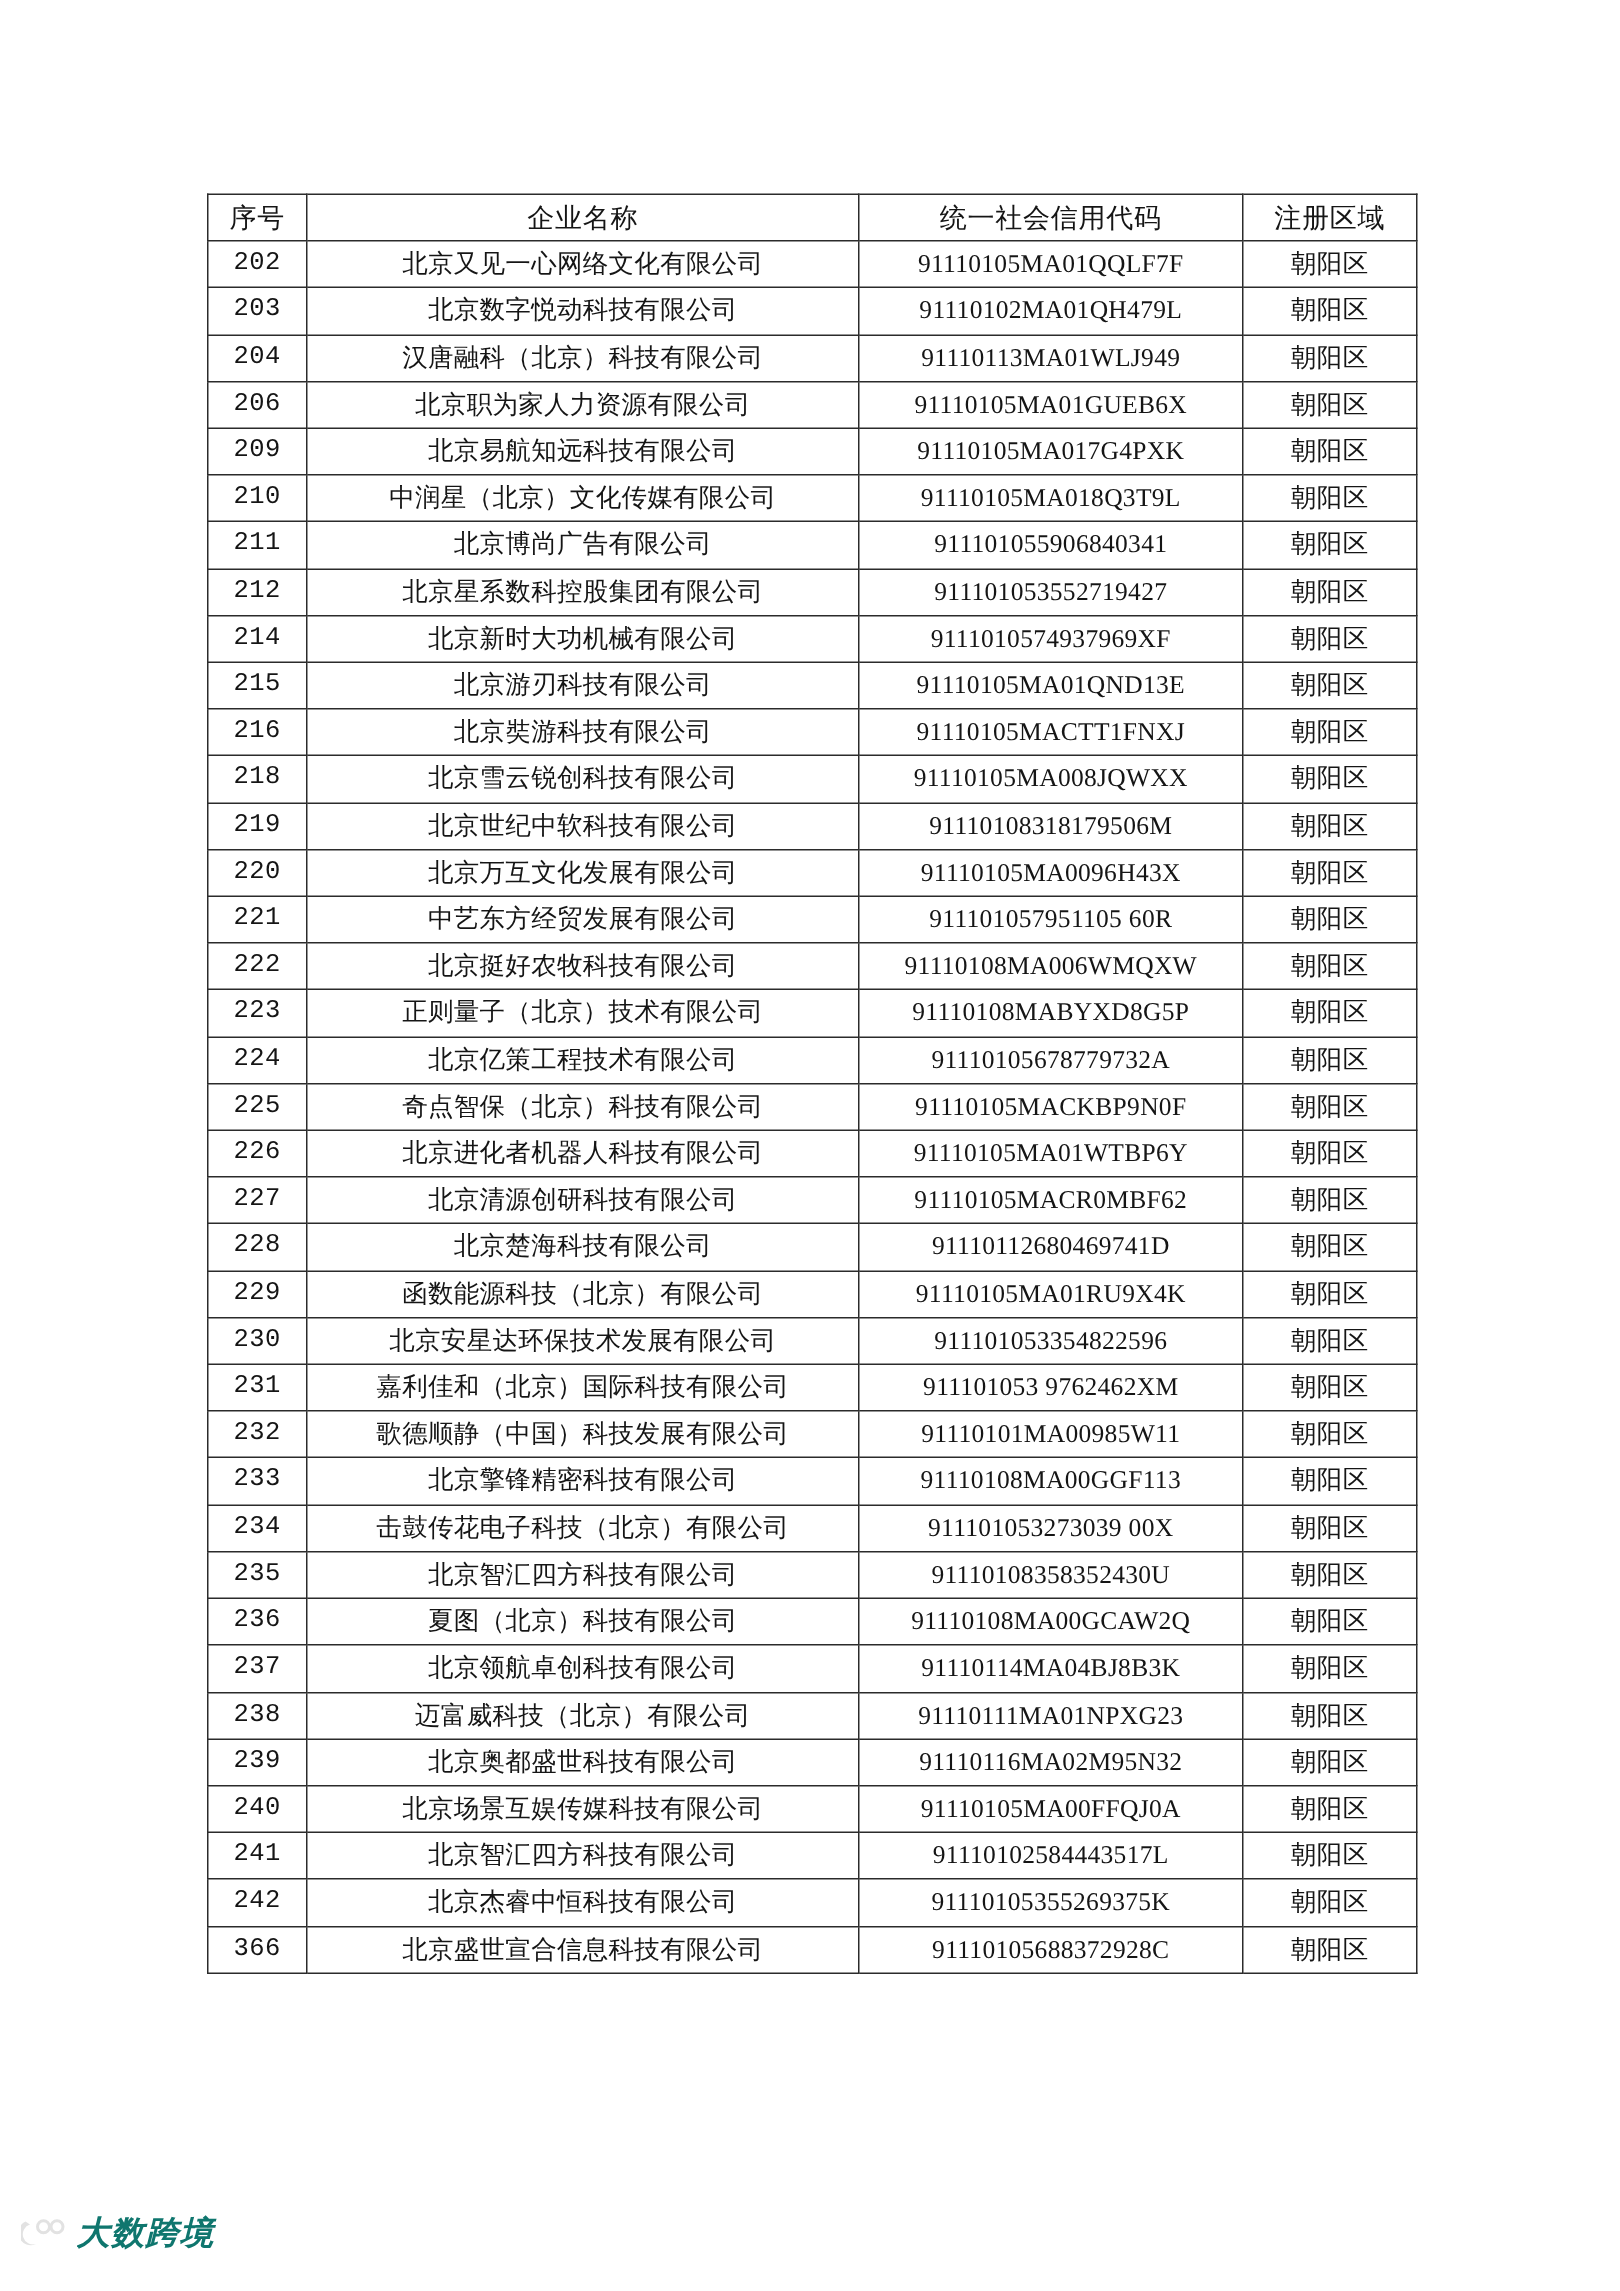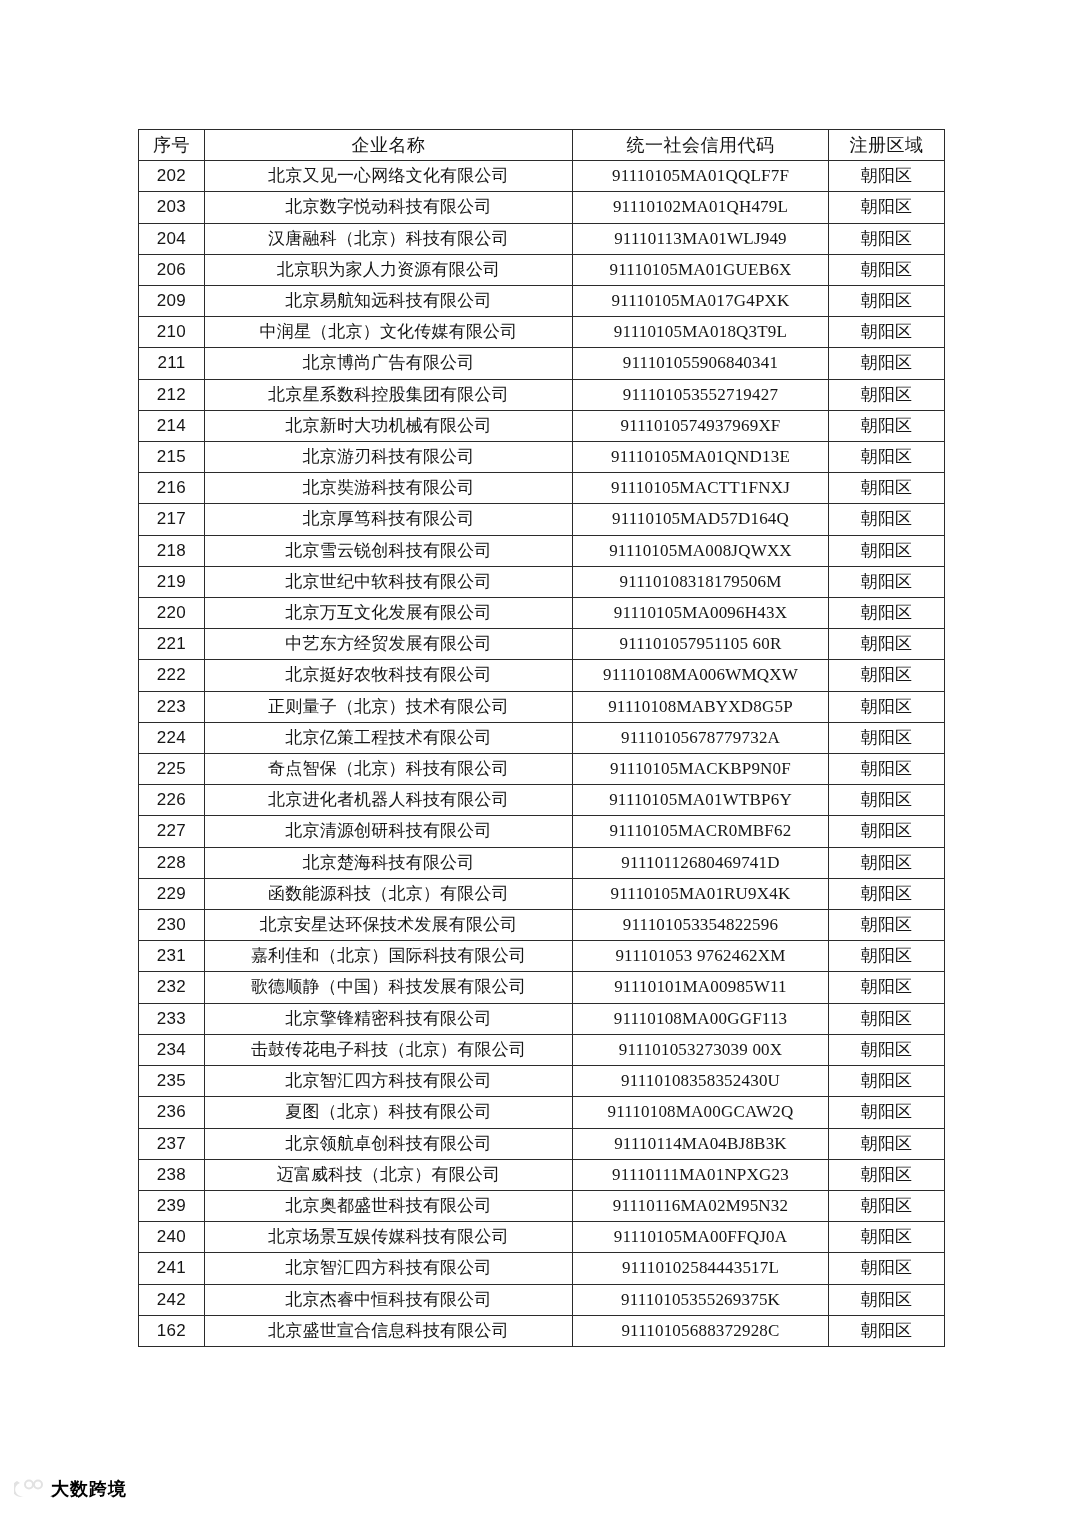--- a/index.html
+++ b/index.html
@@ -62,21 +62,21 @@
     font-size: 18px;
     letter-spacing: 0.5px;
     margin-top: 40px;
   }
 
   table.company-table tbody td {
     font-size: 17px;
   }
 
   td.cell-seq {
-    font-family: Liberation Sans, sans-serif;
+    font-family: Liberation Mono, monospace;
     font-size: 17px;
     letter-spacing: 0.3px;
   }
 
   td.cell-name {
     font-size: 17.5px;
     letter-spacing: 0.2px;
   }
 
   td.cell-code {
@@ -101,25 +101,26 @@
     opacity: 1;
     pointer-events: none;
   }
   .watermark .wm-logo {
     width: 30px;
     height: 22px;
     display: block;
   }
   .watermark .wm-text {
     font-family: "Liberation Sans", "DejaVu Sans", sans-serif;
-    font-size: 18px;
+    font-size: 22px;
     font-weight: bold;
-    color: #000000;
+    color: #0f766e;
     letter-spacing: 1px;
     line-height: 22px;
+    font-style: italic;
   }
 </style>
 </head>
 <body>
 
 <div class="page">
 
   <div class="table-wrap">
     <table class="company-table">
       <colgroup>
@@ -197,26 +198,20 @@
             <td class="cell-code">91110105MA01QND13E</td>
             <td class="cell-region">朝阳区</td>
           </tr>
           <tr>
             <td class="cell-seq">216</td>
             <td class="cell-name">北京奘游科技有限公司</td>
             <td class="cell-code">91110105MACTT1FNXJ</td>
             <td class="cell-region">朝阳区</td>
           </tr>
           <tr>
-            <td class="cell-seq">217</td>
-            <td class="cell-name">北京厚笃科技有限公司</td>
-            <td class="cell-code">91110105MAD57D164Q</td>
-            <td class="cell-region">朝阳区</td>
-          </tr>
-          <tr>
             <td class="cell-seq">218</td>
             <td class="cell-name">北京雪云锐创科技有限公司</td>
             <td class="cell-code">91110105MA008JQWXX</td>
             <td class="cell-region">朝阳区</td>
           </tr>
           <tr>
             <td class="cell-seq">219</td>
             <td class="cell-name">北京世纪中软科技有限公司</td>
             <td class="cell-code">91110108318179506M</td>
             <td class="cell-region">朝阳区</td>
@@ -353,21 +348,21 @@
             <td class="cell-code">91110102584443517L</td>
             <td class="cell-region">朝阳区</td>
           </tr>
           <tr>
             <td class="cell-seq">242</td>
             <td class="cell-name">北京杰睿中恒科技有限公司</td>
             <td class="cell-code">91110105355269375K</td>
             <td class="cell-region">朝阳区</td>
           </tr>
           <tr>
-            <td class="cell-seq">162</td>
+            <td class="cell-seq">366</td>
             <td class="cell-name">北京盛世宣合信息科技有限公司</td>
             <td class="cell-code">91110105688372928C</td>
             <td class="cell-region">朝阳区</td>
           </tr>
         </tbody>
     </table>
   </div>
 
   <div class="watermark">
     <svg class="wm-logo" viewBox="0 0 60 44" aria-hidden="true">

